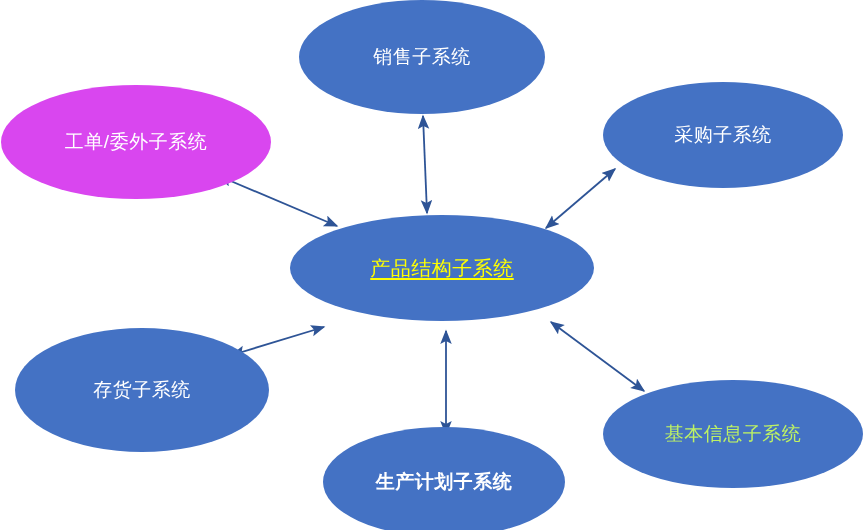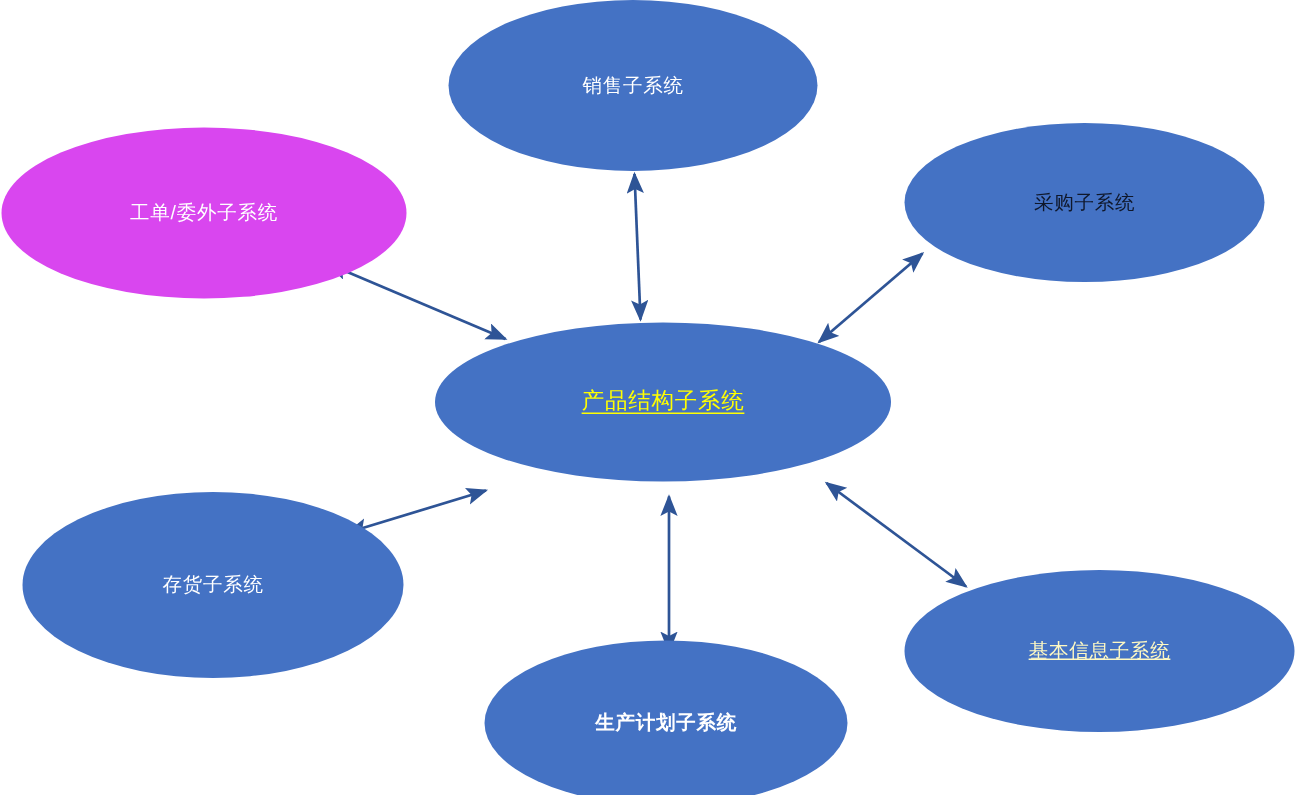--- a/index.html
+++ b/index.html
@@ -30,31 +30,31 @@
     position: absolute;
     display: flex;
     align-items: center;
     justify-content: center;
     border-radius: 50%;
     background: #4472c4;
     box-sizing: border-box;
   }
   .node-label {
     color: #ffffff;
-    font-size: 13px;
+    font-size: 19px;
     line-height: 1.2;
     letter-spacing: 0.5px;
     white-space: nowrap;
     text-align: center;
   }
   .node.center .node-label {
     color: #ffff00;
     text-decoration: underline;
     text-underline-offset: 3px;
-    font-size: 15px;
+    font-size: 20px;
   }
 </style>
 </head>
 <body>
 
 <div id="diagram-canvas">
 
   <svg id="connector-layer" viewBox="0 0 866 530">
     <defs>
       <marker id="arrow-start" markerWidth="9" markerHeight="9" refX="7.2" refY="3.2" orient="auto-start-reverse" markerUnits="strokeWidth">
@@ -78,26 +78,26 @@
       <div class="node center" style="left: 290px; top: 215px; width: 304px; height: 106px; background: rgb(68, 114, 196);">
         <span class="node-label" style="color: rgb(255, 255, 0);">产品结构子系统</span>
       </div>
       <div class="node" style="left: 299px; top: 0px; width: 246px; height: 114px; background: rgb(68, 114, 196);">
         <span class="node-label" style="color: rgb(255, 255, 255);">销售子系统</span>
       </div>
       <div class="node" style="left: 1px; top: 85px; width: 270px; height: 114px; background: #d946ef;">
         <span class="node-label" style="color: rgb(255, 255, 255);">工单/委外子系统</span>
       </div>
       <div class="node" style="left: 603px; top: 82px; width: 240px; height: 106px; background: rgb(68, 114, 196);">
-        <span class="node-label" style="color: #0f172a;">采购子系统</span>
+        <span class="node-label" style="color: #ffffff;">采购子系统</span>
       </div>
       <div class="node" style="left: 15px; top: 328px; width: 254px; height: 124px; background: rgb(68, 114, 196);">
         <span class="node-label" style="color: rgb(255, 255, 255);">存货子系统</span>
       </div>
       <div class="node" style="left: 323px; top: 427px; width: 242px; height: 110px; background: rgb(68, 114, 196);">
         <span class="node-label" style="color: rgb(255, 255, 255); font-weight: bold;">生产计划子系统</span>
       </div>
       <div class="node" style="left: 603px; top: 380px; width: 260px; height: 108px; background: rgb(68, 114, 196);">
-        <span class="node-label" style="color: #fef9c3; text-decoration: underline;">基本信息子系统</span>
+        <span class="node-label" style="color: #bef264;">基本信息子系统</span>
       </div>
     </div>
 
 </div>
 
 </body></html>

